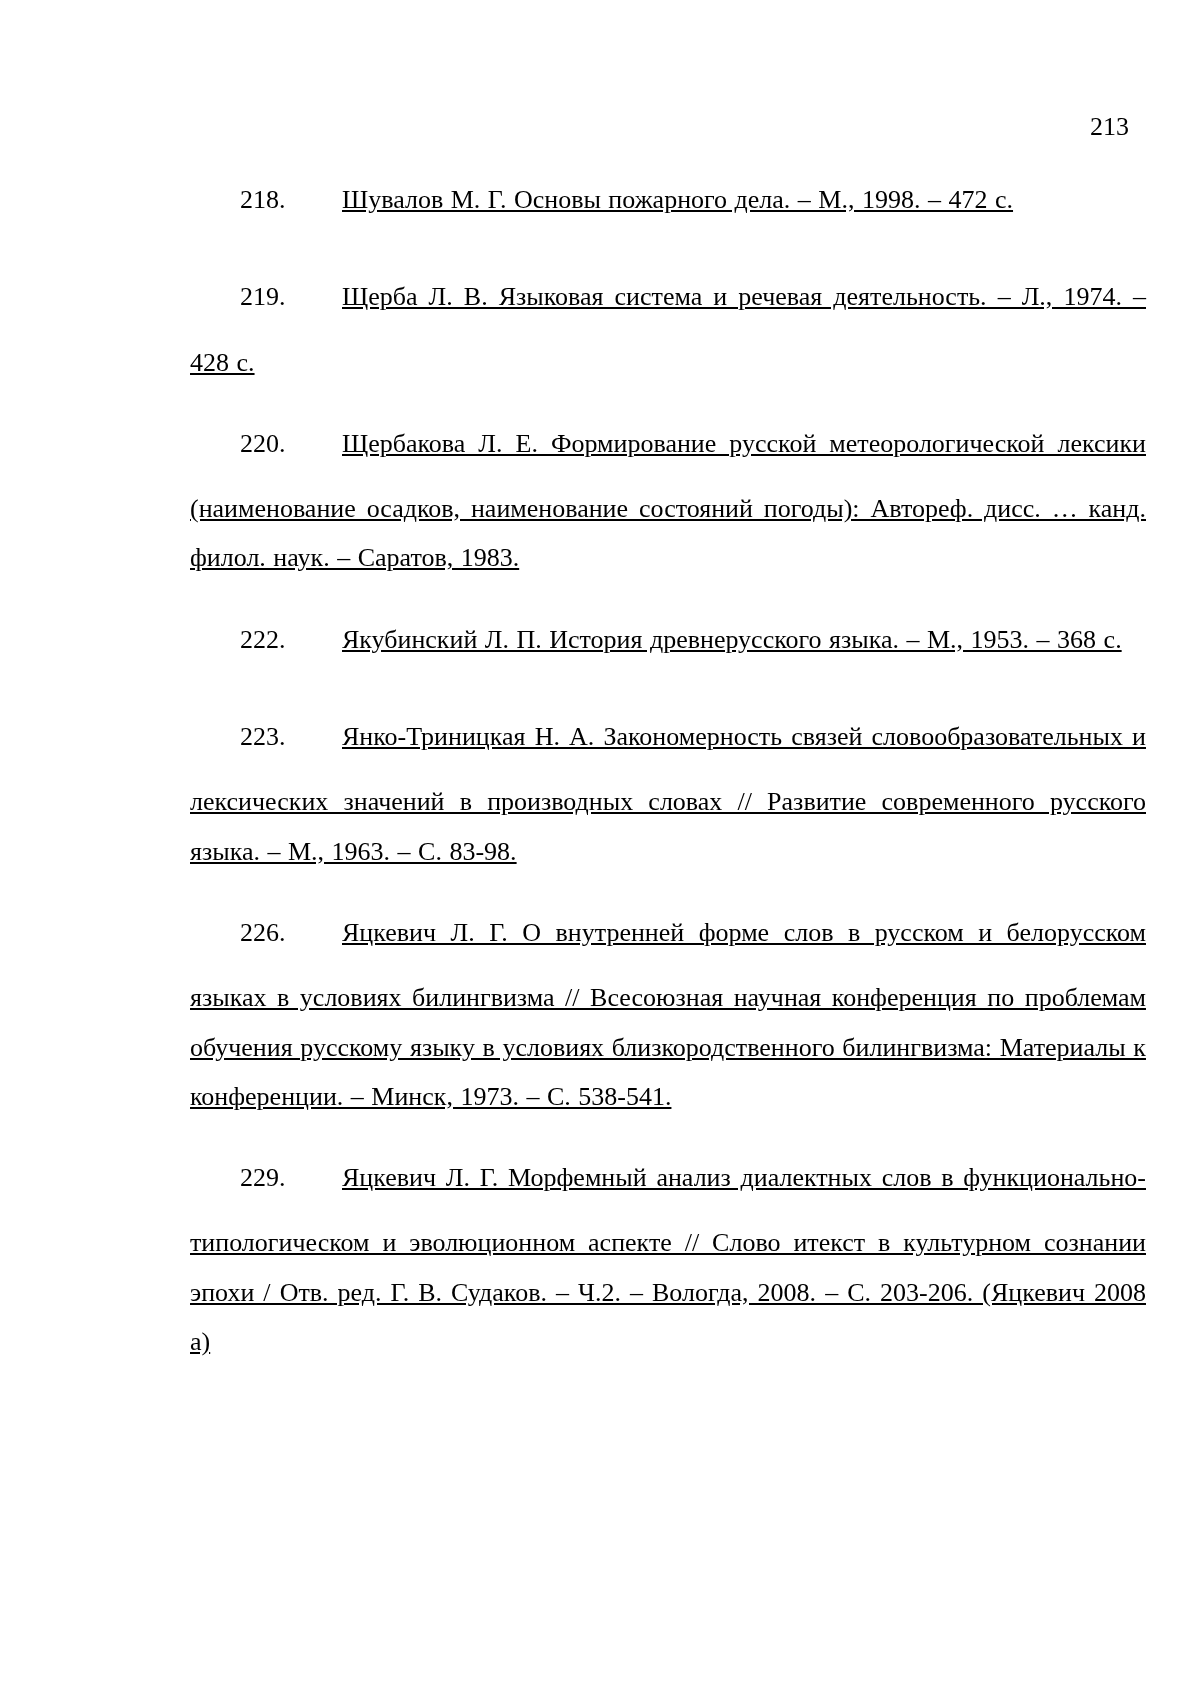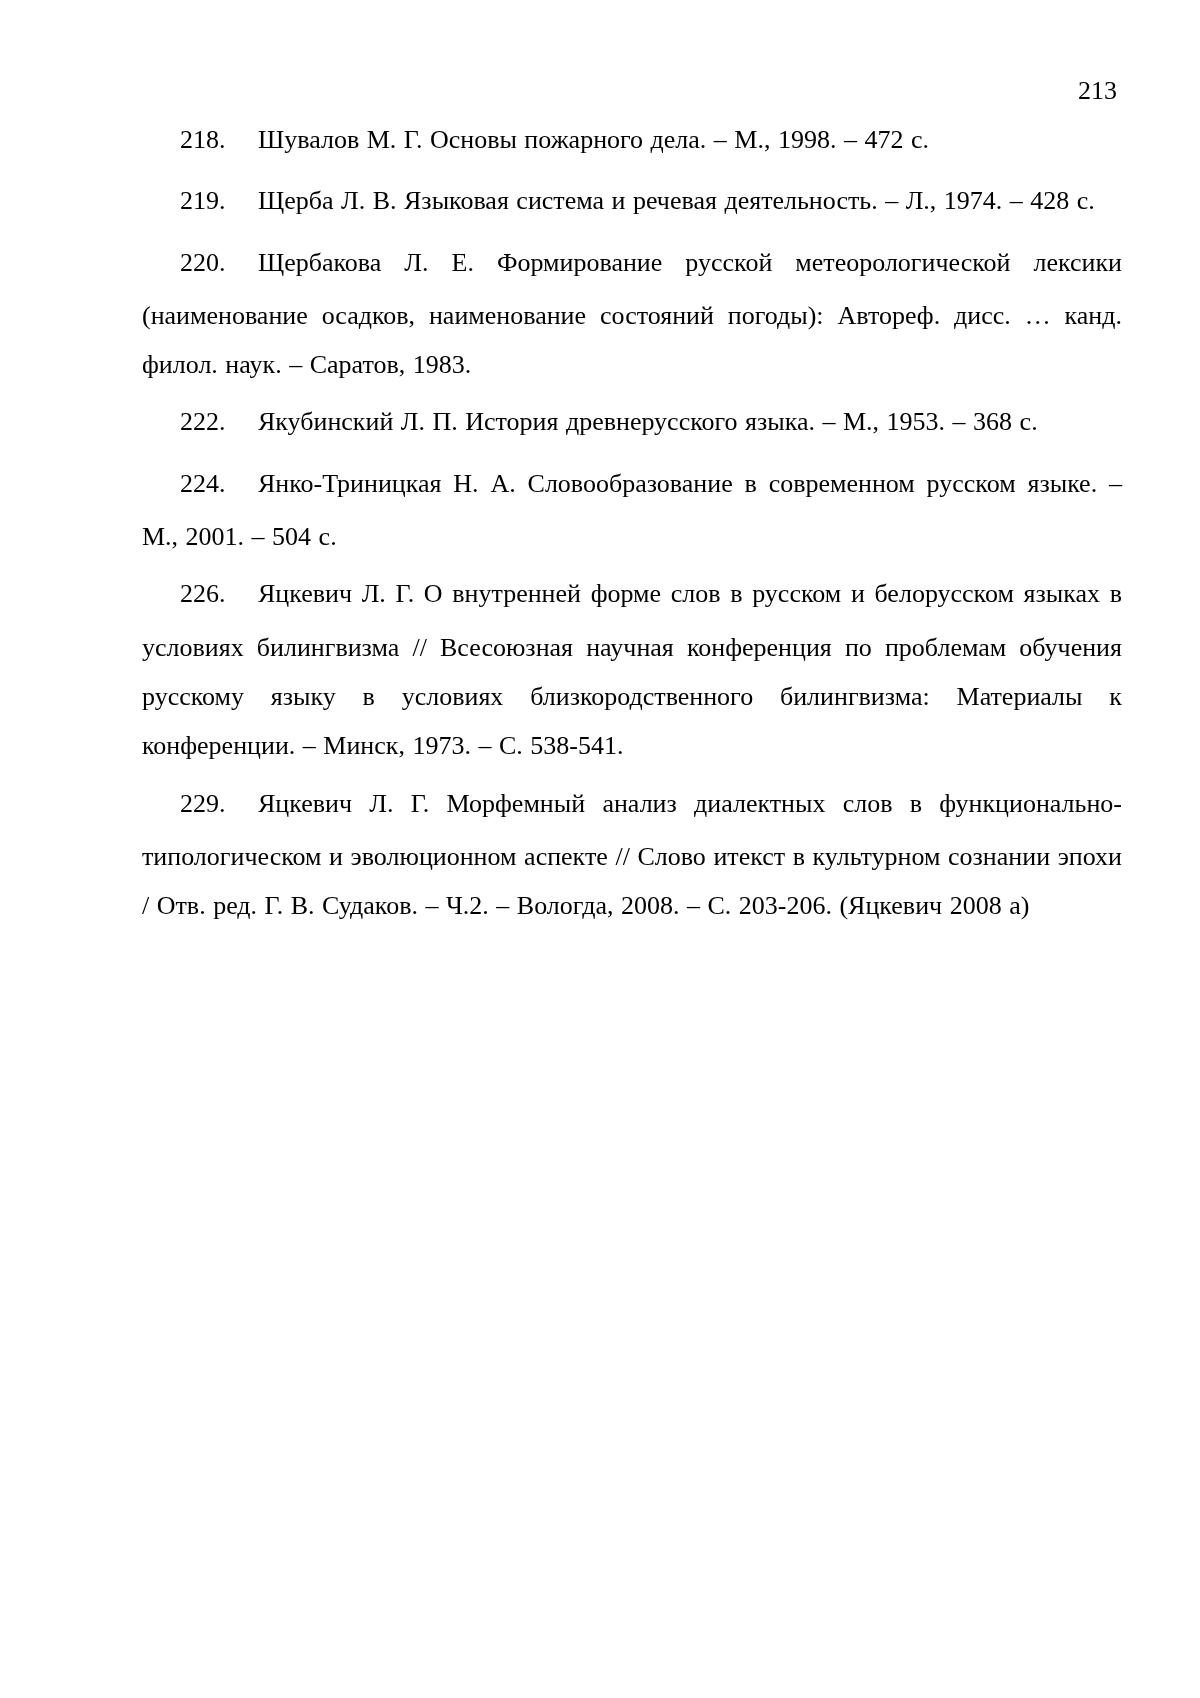--- a/index.html
+++ b/index.html
@@ -1,15 +1,15 @@
 <!DOCTYPE html>
 <html><head>
 <meta charset="utf-8">
 <style>
-  * { margin: 4px; padding: 0; box-sizing: border-box; }
+  * { margin: 16px; padding: 0; box-sizing: border-box; }
   html, body { width: 1200px; }
   body {
     width: 1200px;
     height: 1698px;
     background: #ffffff;
     color: #000000;
     font-family: "Liberation Serif", "DejaVu Serif", serif;
     position: relative;
     overflow: hidden;
   }
@@ -25,20 +25,21 @@
     left: 126px;
     top: 95px;
     width: 988px;
   }
   p.entry {
     font-size: 26px;
     line-height: 49.3px;
     text-align: justify;
     text-indent: 34px;
     word-spacing: 1px;
+    text-decoration: underline;
   }
   p.entry .num {
     display: inline-block;
     width: 70px;
     text-indent: 0;
     text-align: left;
   }
 </style>
 </head>
 <body>
@@ -49,22 +50,22 @@
 
     <p class="entry"><span class="num">218.</span><span>Шувалов М. Г. Основы пожарного дела. – М., 1998. – 472 с.</span></p>
 
     <p class="entry"><span class="num">219.</span><span>Щерба Л. В. Языковая система и речевая деятельность. – Л., 1974. – 428 с.</span></p>
 
     <p class="entry"><span class="num">220.</span><span>Щербакова Л. Е. Формирование русской метеорологической лексики (наименование осадков, наименование состояний погоды): Автореф. дисс. … канд. филол. наук. – Саратов, 1983.</span></p>
 
 
     <p class="entry"><span class="num">222.</span><span>Якубинский Л. П. История древнерусского языка. – М., 1953. – 368 с.</span></p>
 
+    <p class="entry"><span class="num">223.</span><span>Янко-Триницкая Н. А. Закономерность связей словообразовательных и лексических значений в производных словах // Развитие современного русского языка. – М., 1963. – С. 83-98.</span></p>
 
-    <p class="entry"><span class="num">224.</span><span>Янко-Триницкая Н. А. Словообразование  в современном русском языке. – М., 2001. – 504 с.</span></p>
 
 
     <p class="entry"><span class="num">226.</span><span>Яцкевич Л. Г. О внутренней форме слов в русском и белорусском языках в условиях билингвизма // Всесоюзная научная конференция по проблемам обучения русскому языку в условиях близкородственного билингвизма: Материалы к конференции. – Минск, 1973. – С. 538-541.</span></p>
 
 
 
     <p class="entry"><span class="num">229.</span><span>Яцкевич Л. Г. Морфемный анализ диалектных слов в функционально-типологическом и эволюционном аспекте // Слово итекст в культурном сознании эпохи / Отв. ред. Г. В. Судаков. – Ч.2. – Вологда, 2008. – С. 203-206. (Яцкевич 2008 а)</span></p>
   </div>
 
 </body></html>

